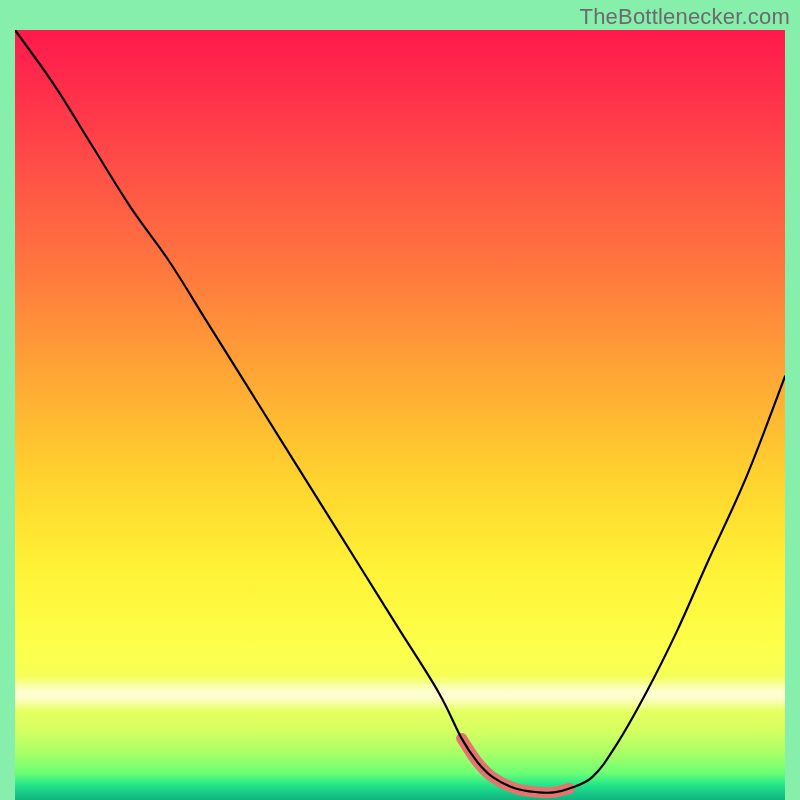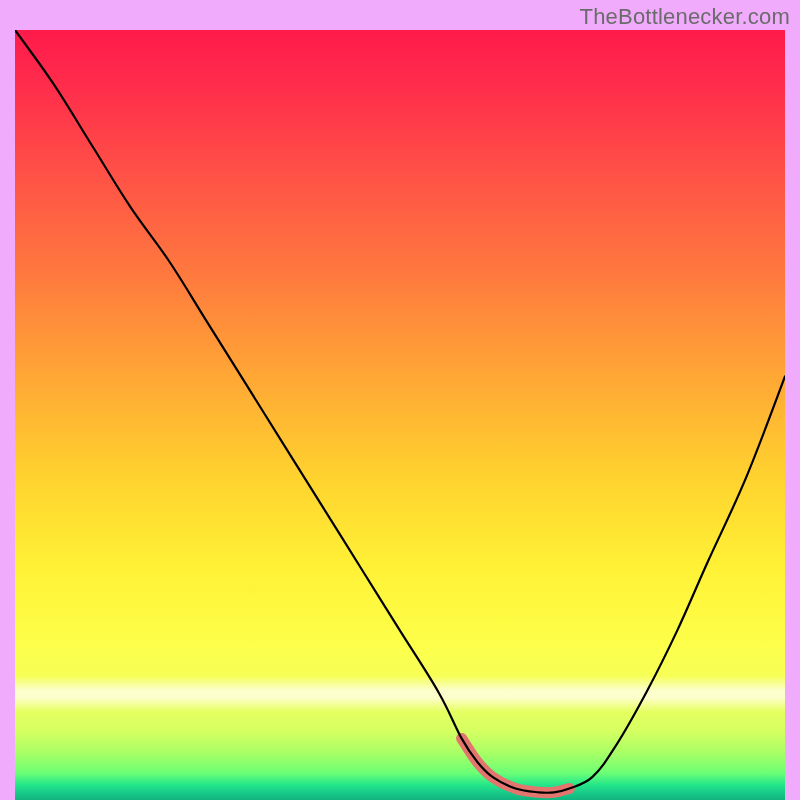--- a/index.html
+++ b/index.html
@@ -8,21 +8,21 @@
     width: 800px;
     height: 800px;
     background: #000;
     overflow: hidden;
     font-family: Arial, Helvetica, sans-serif;
   }
   .frame {
     position: relative;
     width: 800px;
     height: 800px;
-    background: #f0abfc;
+    background: #86efac;
   }
   .attribution {
     position: absolute;
     top: 4px;
     right: 10px;
     color: #6b6b6b;
     font-size: 22px;
     font-weight: 400;
     letter-spacing: 0.2px;
     z-index: 50;

